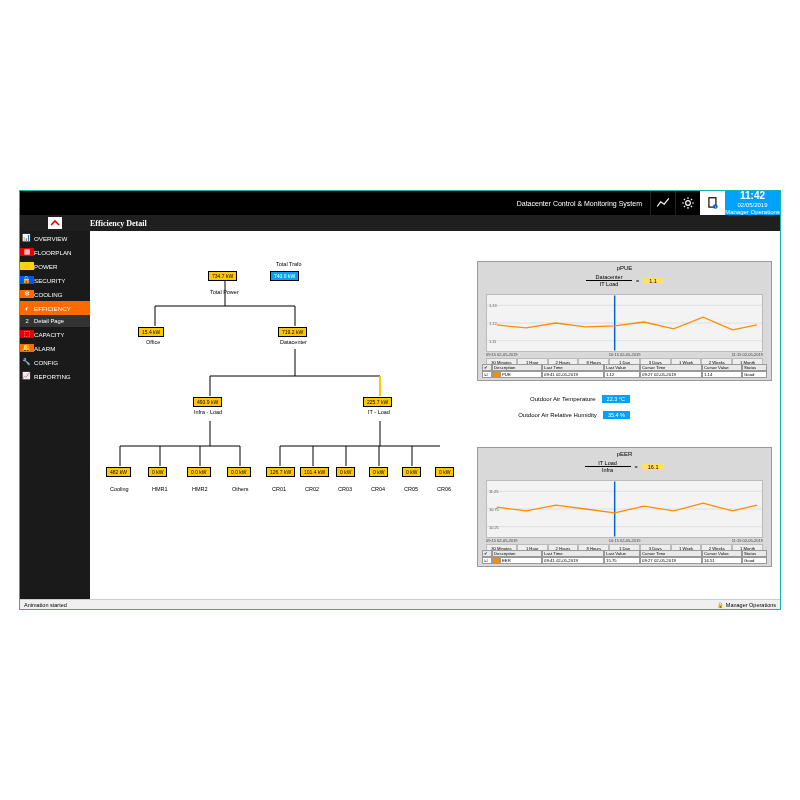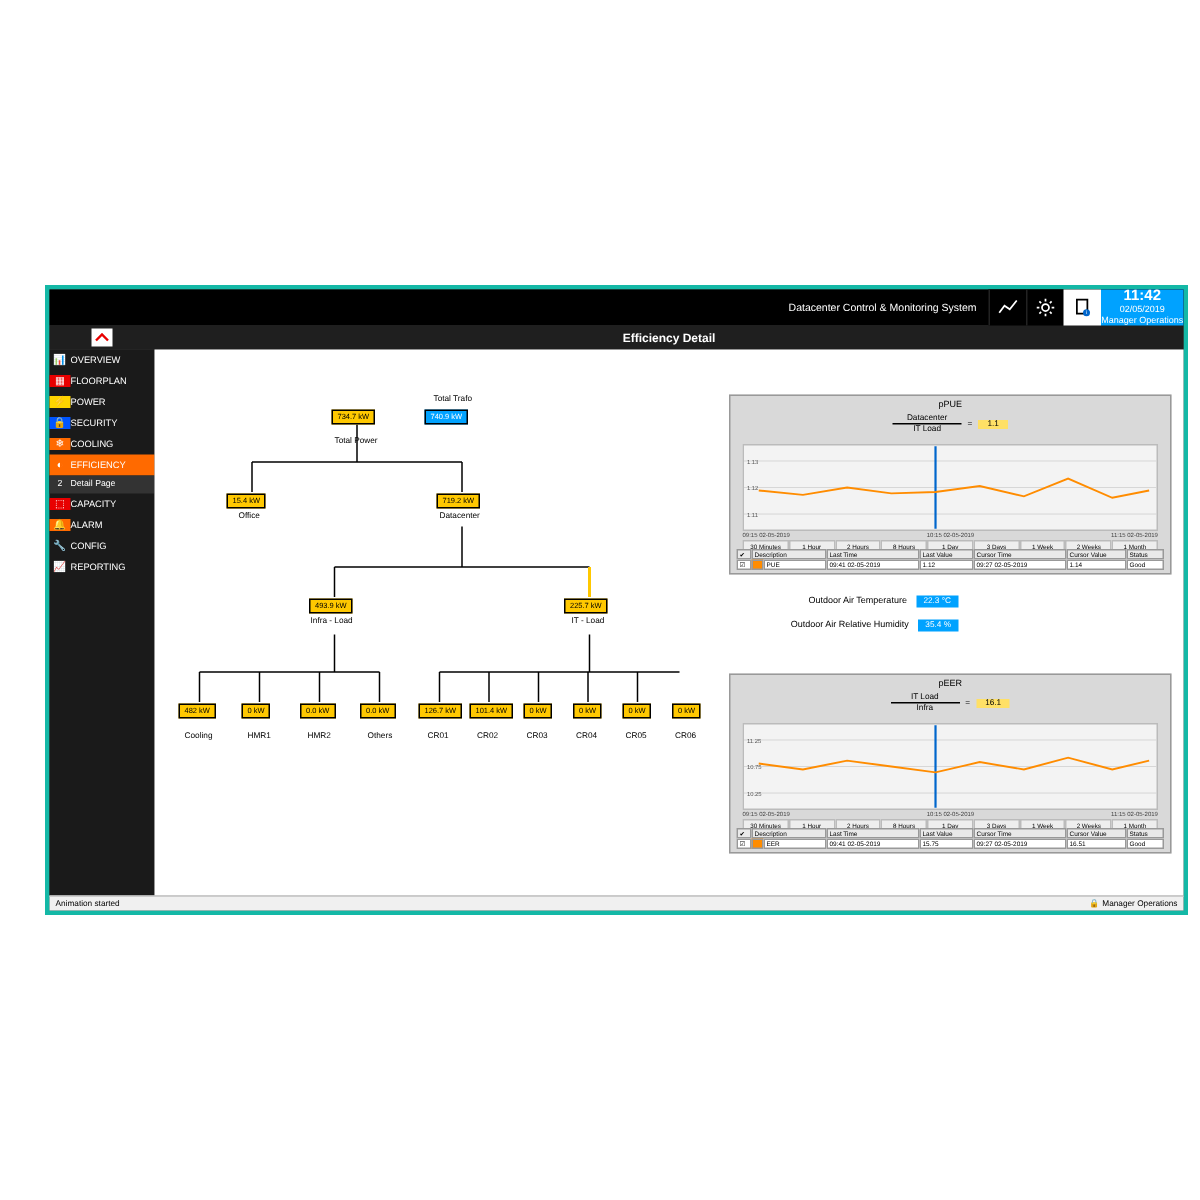--- a/index.html
+++ b/index.html
@@ -1,32 +1,32 @@
 <!DOCTYPE html>
 <html><head>
 <meta charset="utf-8">
 <style>
   * { box-sizing: border-box; margin: 0; padding: 0; font-family: Arial, sans-serif; }
   body { background: #fff; width: 800px; height: 800px; overflow: hidden; position: relative; }
-  .app { position: absolute; top: 190px; left: 30px; width: 762px; height: 420px; background: #404040; border: 3px solid #14b8a6; }
+  .app { position: absolute; top: 190px; left: 19px; width: 762px; height: 420px; background: #fdba74; border: 1px solid #14b8a6; }
 
   
   .topbar { height: 24px; background: #000; display: flex; justify-content: flex-end; align-items: stretch; }
   .topbar .title { color: #fff; font-size: 7px; display: flex; align-items: center; padding-right: 8px; }
   .topbar .icon-btn { width: 25px; background: #000; border-left: 1px solid #222; display: flex; align-items: center; justify-content: center; cursor: pointer; }
   .topbar .doc-btn { background: #fff; width: 25px; display:flex; align-items:center; justify-content:center; cursor:pointer;}
   .topbar .clock { width: 55px; background: #00a2ff; color: #fff; text-align: center; font-size: 6px; display:flex; flex-direction:column; justify-content:center; line-height:1.2; }
   .topbar .clock .t { font-size: 10px; font-weight: bold; }
   .topbar svg { width: 14px; height: 14px; }
 
   
   .header2 { height: 16px; background: #1f1f1f; display: flex; align-items: center; }
   .header2 .chev { width: 70px; display:flex; justify-content:center; }
   .header2 .chevbox { width: 14px; height: 12px; background:#fff; display:flex; align-items:center; justify-content:center; }
-  .header2 .pagetitle { flex:1; text-align:center; color:#fff; font-size:8px; font-weight:bold; }
+  .header2 .pagetitle { flex:1; color:#fff; font-size:8px; font-weight:bold;font-family:Liberation Serif, serif; }
 
   
   .body { position: absolute; top: 40px; bottom: 10px; left: 0; right: 0; display:flex; }
 
   
   .sidebar { width: 70px; background: #1a1a1a; }
   .sidebar .item { height: 14px; display:flex; align-items:center; color:#fff; font-size:6.2px; cursor:pointer; }
   .sidebar .item .ico { width:14px; display:flex; justify-content:center; align-items:center; font-size:7px; }
   .sidebar .item.active { background:#ff6a00; }
   .sidebar .sub { background:#333; height:12px; display:flex; align-items:center; color:#fff; font-size:5.8px; cursor:pointer; }

